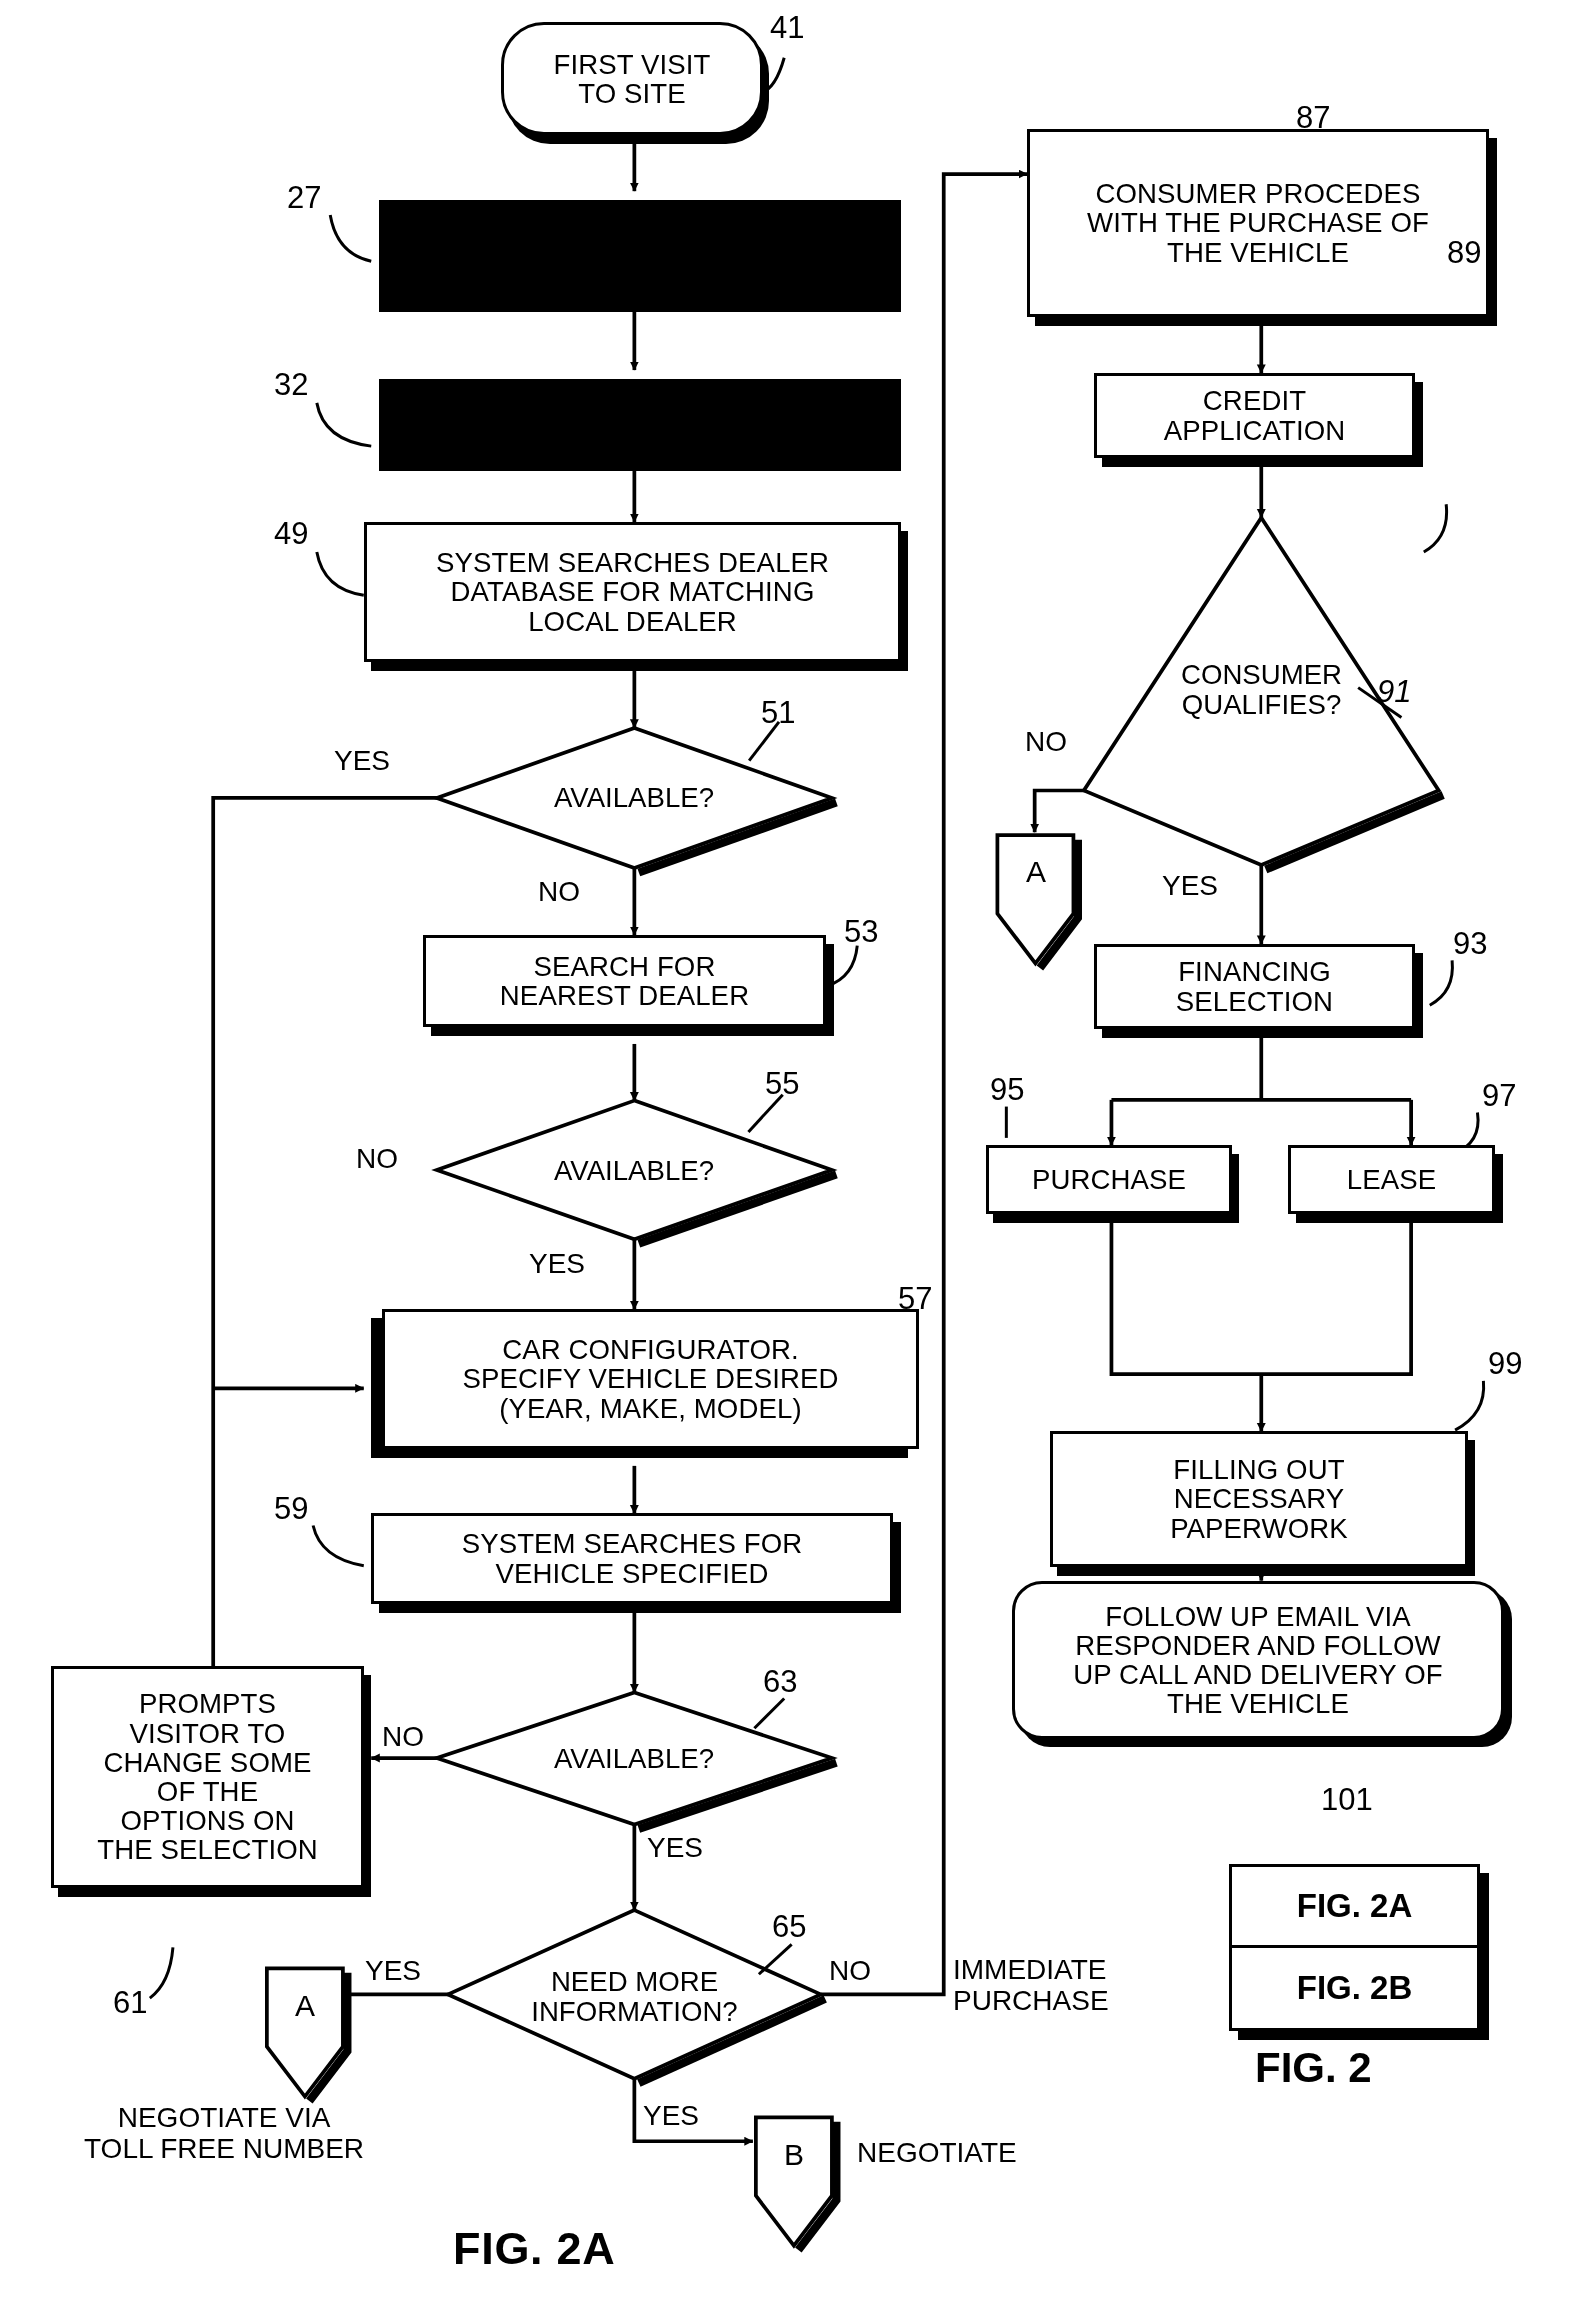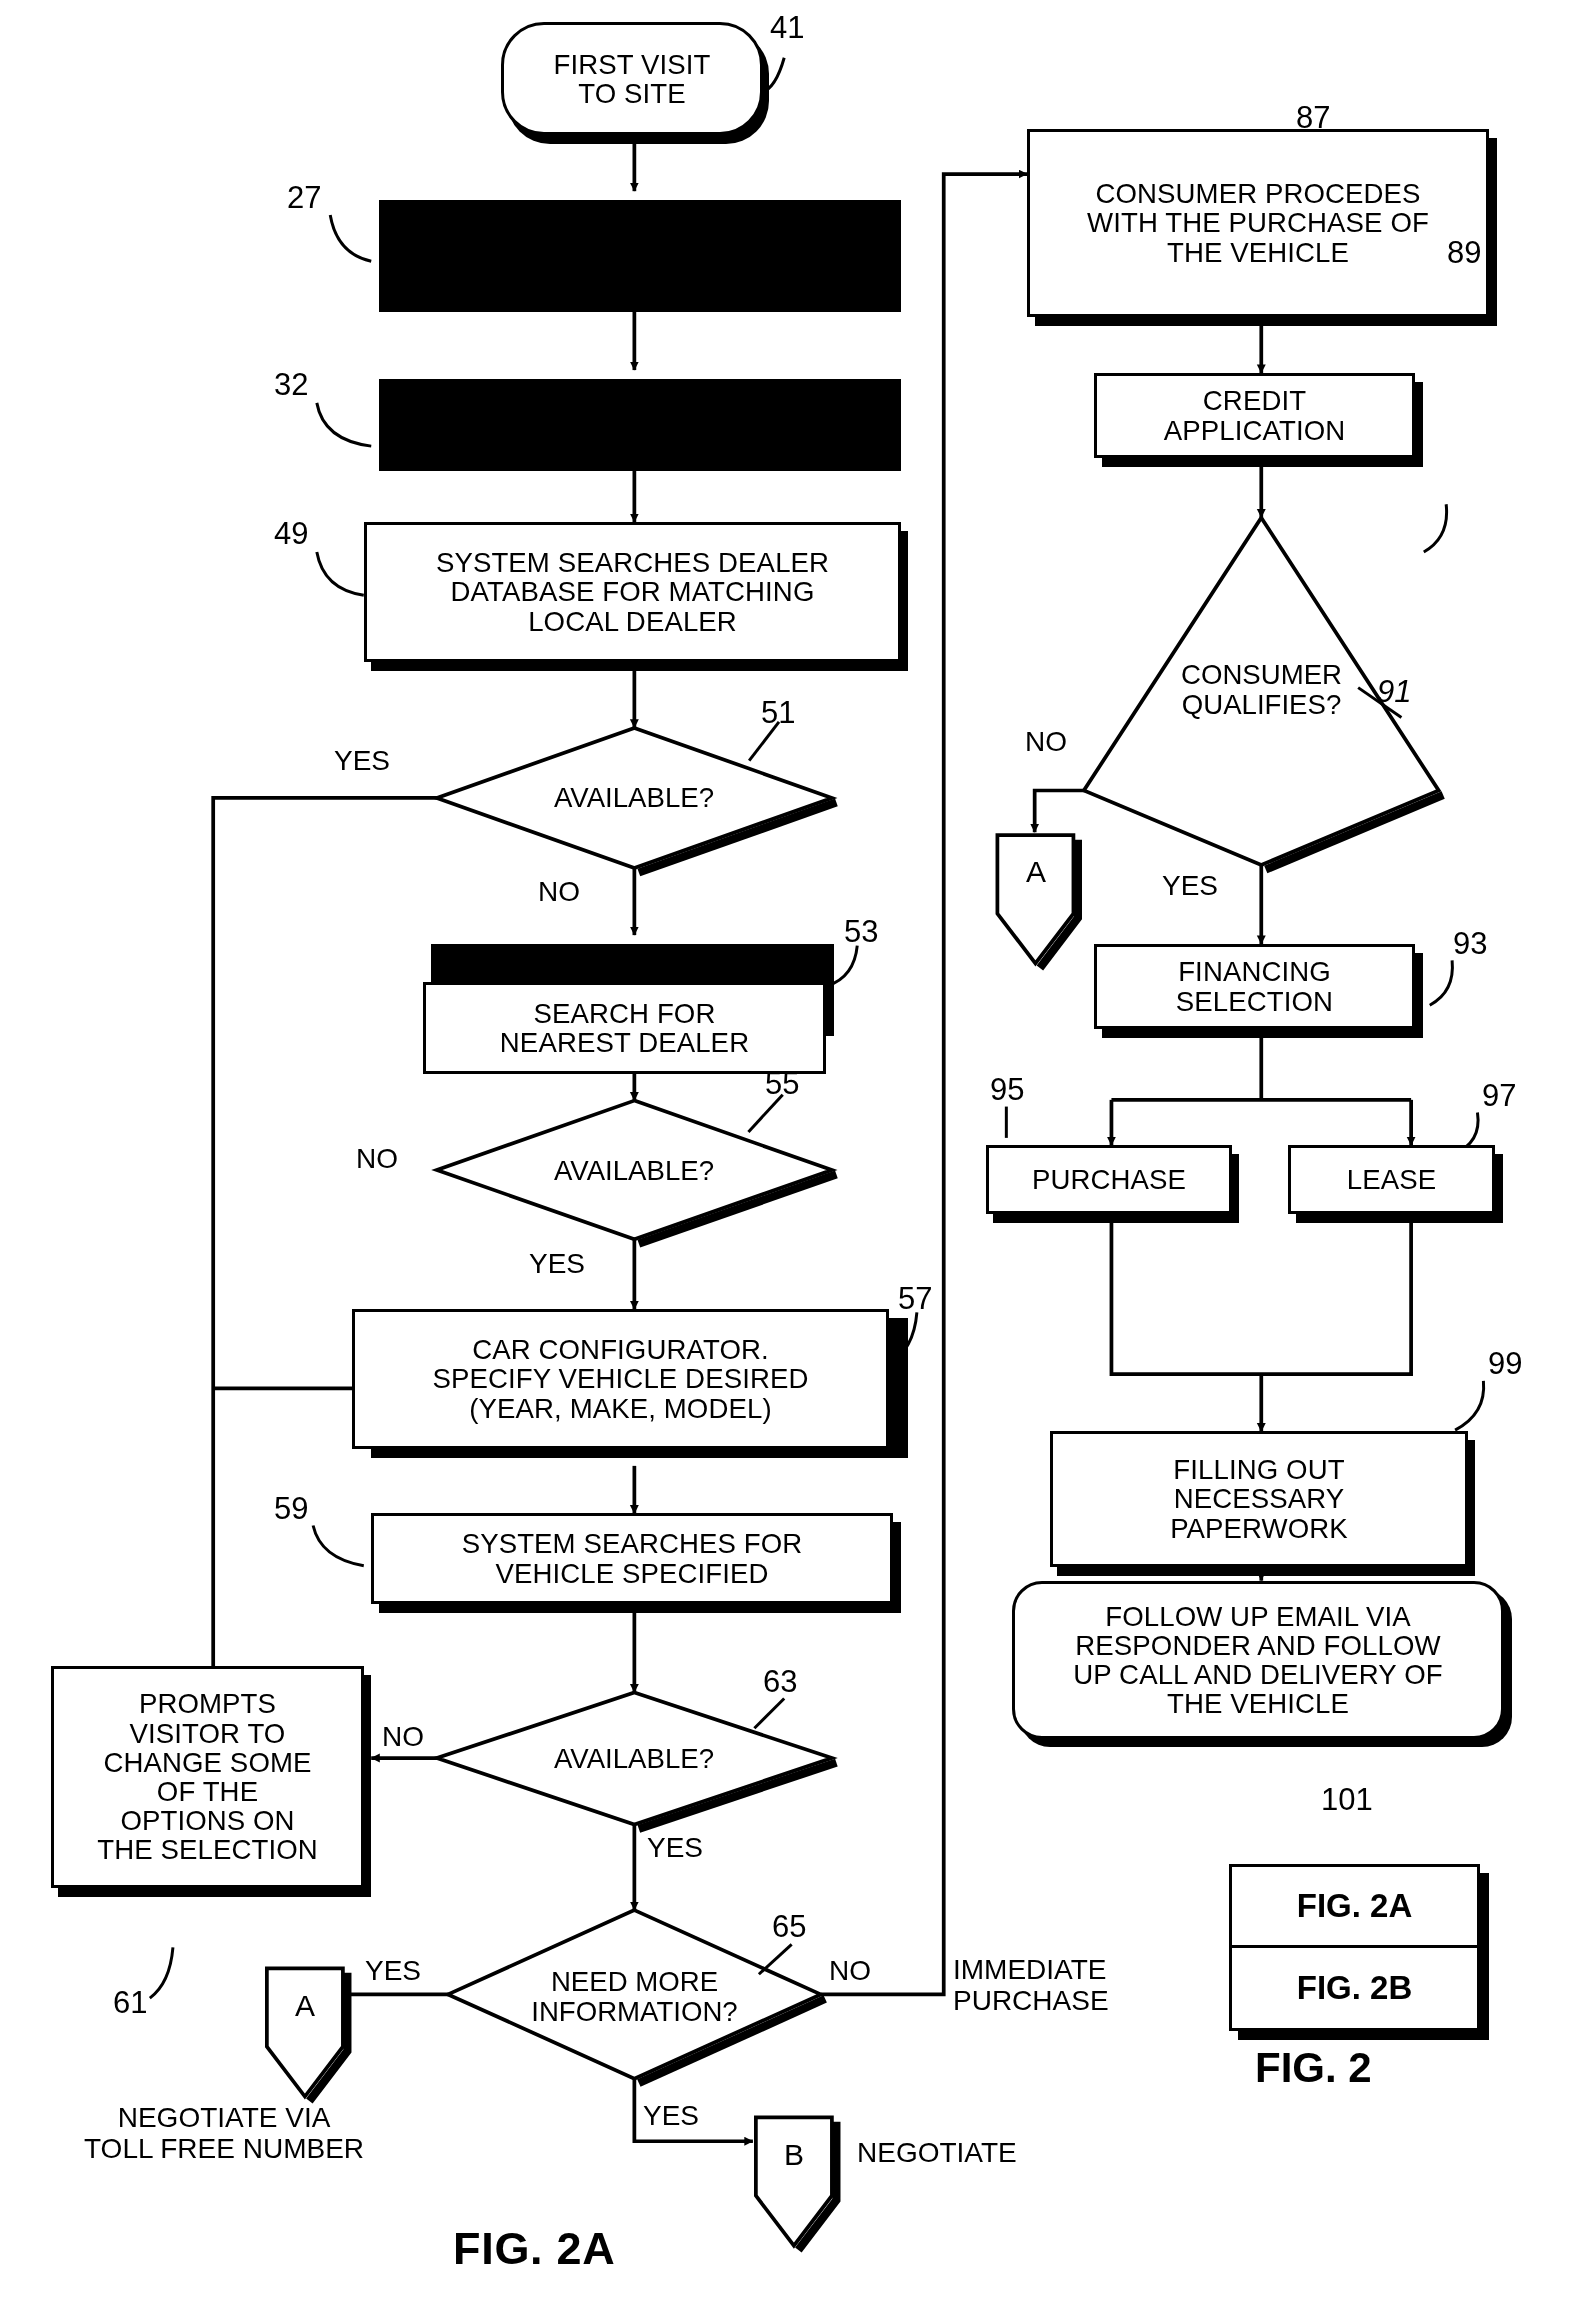--- a/index.html
+++ b/index.html
@@ -163,33 +163,33 @@
 LOCAL DEALER</span>
   </div>
   <div class="refnum" style="left:274px;top:516px;font-size:31px;">49</div>
 
   <div class="diamondtext" style="left:485px;top:775px;width:298px;height:45px;font-size:27.6px;">
     <span style="white-space:pre-line;">AVAILABLE?</span>
   </div>
   <div class="refnum" style="left:761px;top:695px;font-size:31px;">51</div>
 
   <div class="shadow" style="left:431px;top:944px;width:403px;height:92px;"></div>
-  <div class="node" style="left:423px;top:982px;width:403px;height:92px;font-size:27.6px;">
+  <div class="node" style="left:423px;top:935px;width:403px;height:92px;font-size:27.6px;">
     <span class="tx" style="white-space:pre-line;">SEARCH FOR
 NEAREST DEALER</span>
   </div>
   <div class="refnum" style="left:844px;top:914px;font-size:31px;">53</div>
 
   <div class="diamondtext" style="left:485px;top:1148px;width:298px;height:45px;font-size:27.6px;">
     <span style="white-space:pre-line;">AVAILABLE?</span>
   </div>
   <div class="refnum" style="left:765px;top:1066px;font-size:31px;">55</div>
 
   <div class="shadow" style="left:371px;top:1318px;width:537px;height:140px;"></div>
-  <div class="node" style="left:352px;top:1309px;width:537px;height:140px;font-size:27.6px;">
+  <div class="node" style="left:382px;top:1309px;width:537px;height:140px;font-size:27.6px;">
     <span class="tx" style="white-space:pre-line;">CAR CONFIGURATOR.
 SPECIFY VEHICLE DESIRED
 (YEAR, MAKE, MODEL)</span>
   </div>
   <div class="refnum" style="left:898px;top:1281px;font-size:31px;">57</div>
 
   <div class="shadow" style="left:379px;top:1522px;width:522px;height:91px;"></div>
   <div class="node" style="left:371px;top:1513px;width:522px;height:91px;font-size:27.6px;">
     <span class="tx" style="white-space:pre-line;">SYSTEM SEARCHES FOR
 VEHICLE SPECIFIED</span>

